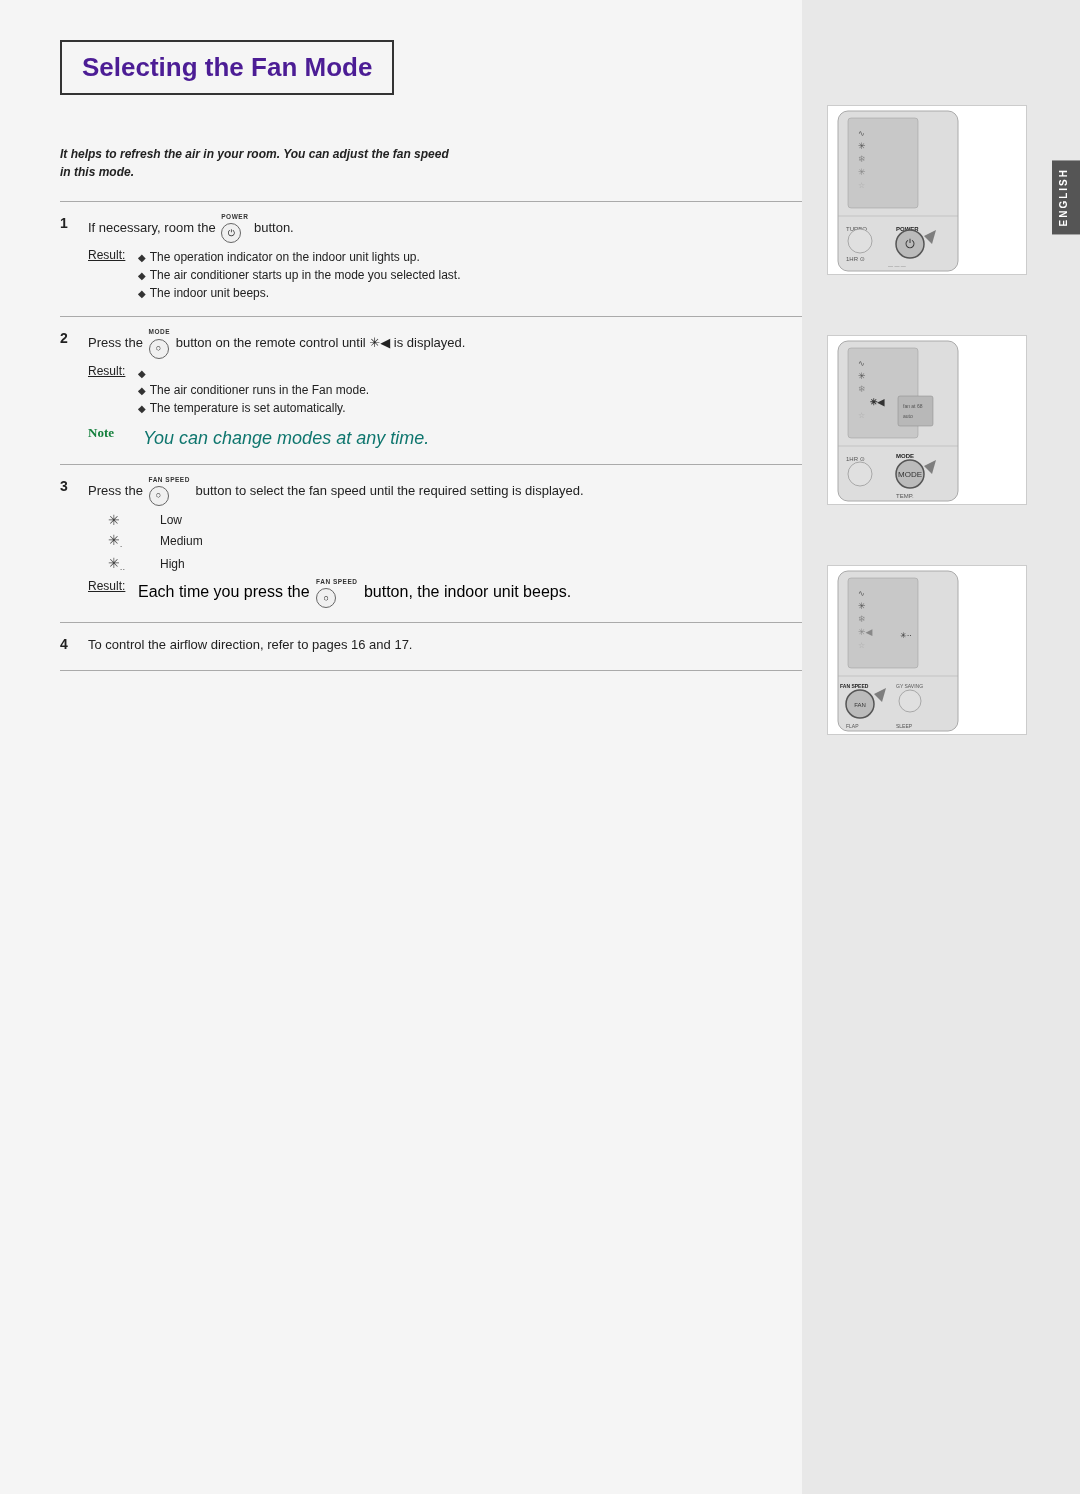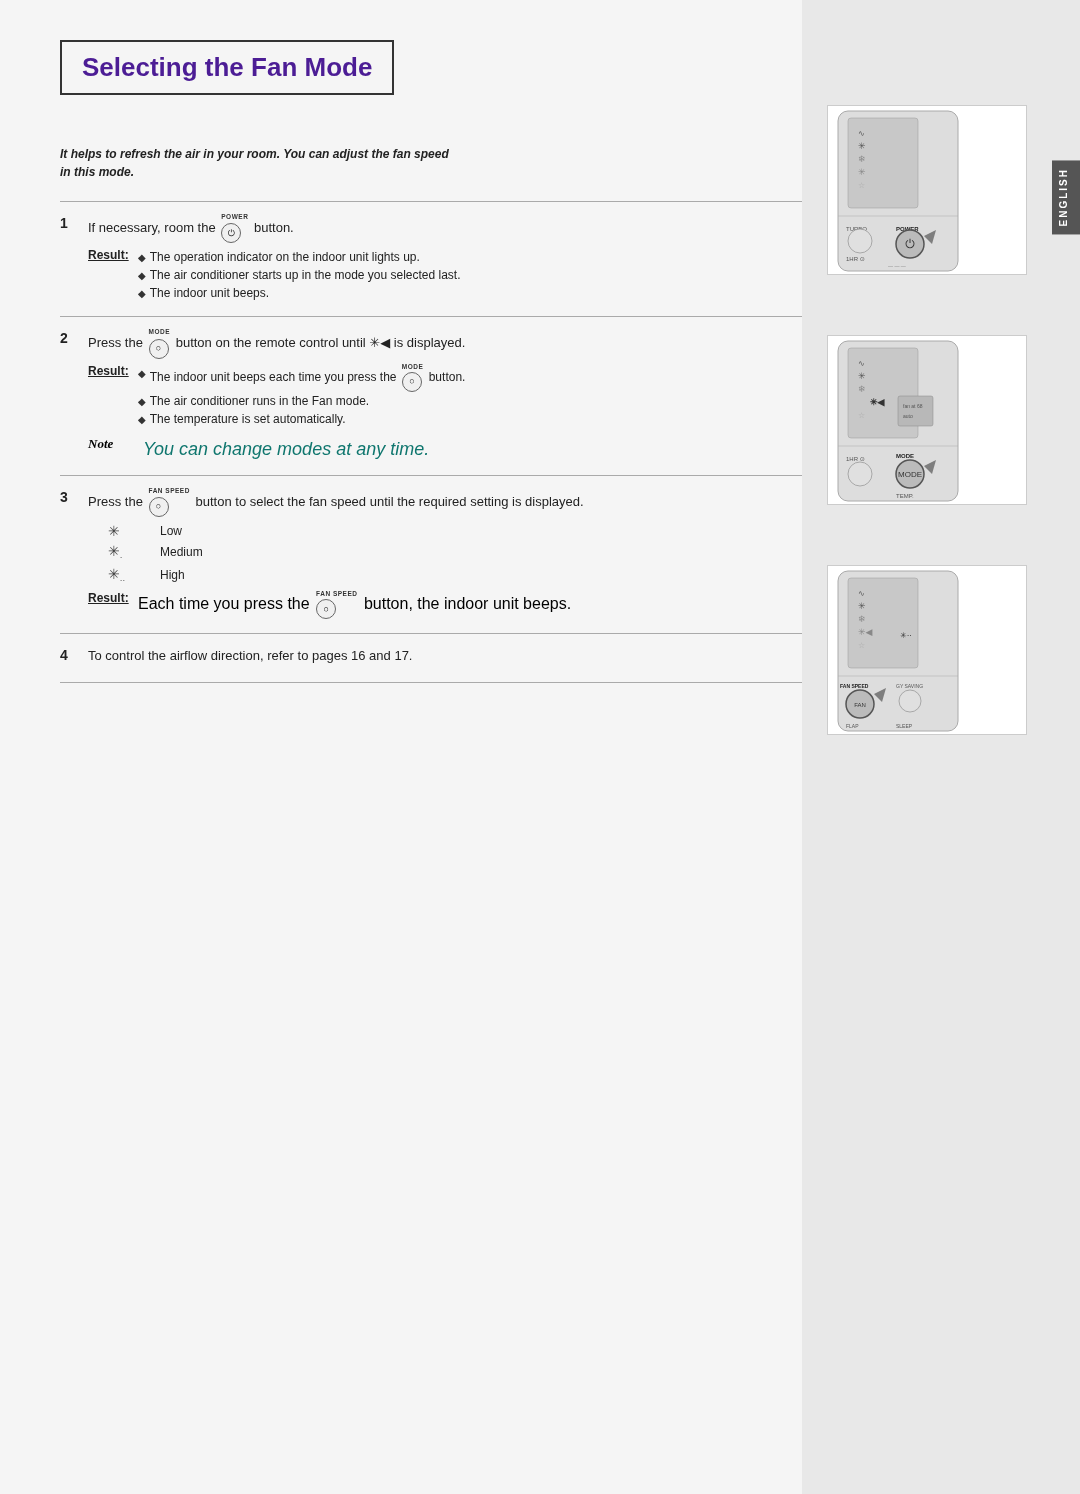--- a/index.html
+++ b/index.html
@@ -129,21 +129,20 @@
       gap: 5px;
       align-items: flex-start;
       margin-bottom: 2px;
     }
 
     .result-label {
       font-size: 12px;
       text-decoration: underline;
       color: #222;
       min-width: 45px;
-      font-weight: bold;
     }
 
     .result-bullets {
       flex: 1;
     }
 
     .result-bullet {
       font-size: 12px;
       color: #222;
       line-height: 1.5;
@@ -162,23 +161,22 @@
     .note-section {
       display: flex;
       gap: 10px;
       align-items: flex-start;
       margin-top: 8px;
       margin-left: 0px;
     }
 
     .note-label {
       font-size: 13px;
-      font-style: italic;
-      font-weight: bold;
-      color: #000000;
+      font-weight: bold;
+      color: #15803d;
       font-family: Georgia, serif;
       min-width: 45px;
     }
 
     .note-text {
       font-size: 18px;
       color: #0f766e;
       line-height: 1.5;
       font-style: italic;
     }
@@ -335,27 +333,20 @@
             <span class="btn-circle">○</span>
           </span>
           <span> button on the remote control until ✳◀ is displayed.</span>
         </div>
         <div class="result-section">
           <div class="result-row">
             <span class="result-label">Result:</span>
             <div class="result-bullets">
               <div class="result-bullet">
                 <span class="bullet-diamond">◆</span>
-                <span>The indoor unit beeps each time you press the
-                  <span class="btn-wrap">
-                    <span class="btn-tiny-label">MODE</span>
-                    <span class="btn-circle">○</span>
-                  </span>
-                  button.
-                </span>
               </div>
               <div class="result-bullet">
                 <span class="bullet-diamond">◆</span>
                 <span>The air conditioner runs in the Fan mode.</span>
               </div>
               <div class="result-bullet">
                 <span class="bullet-diamond">◆</span>
                 <span>The temperature is set automatically.</span>
               </div>
             </div>

